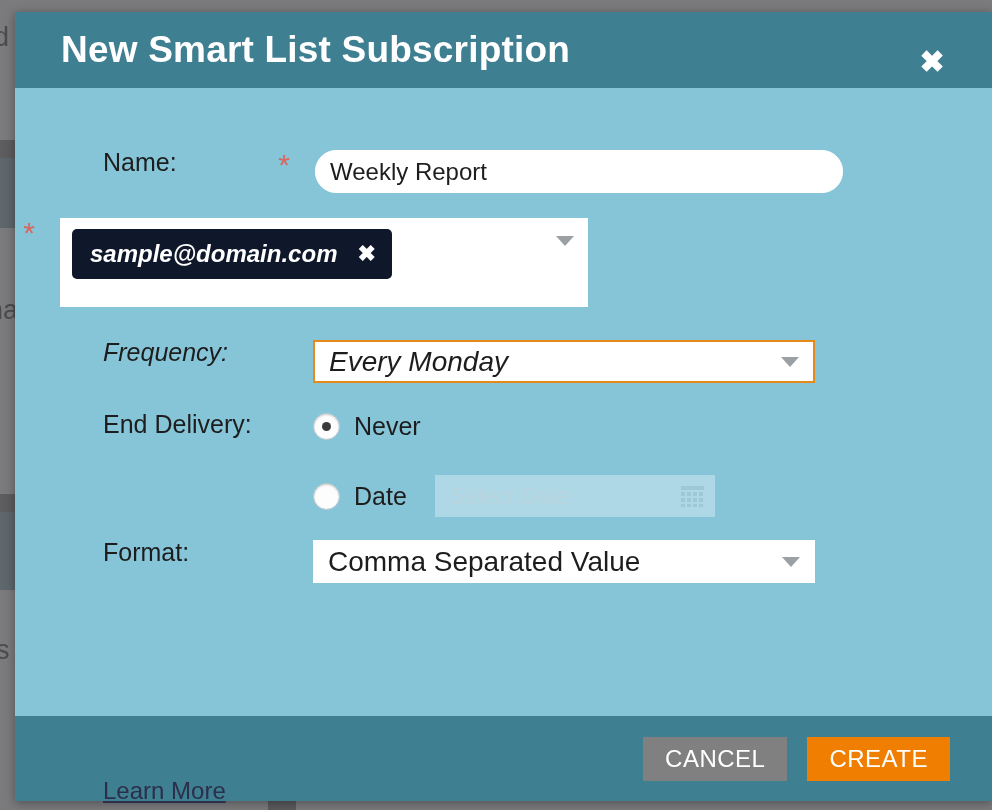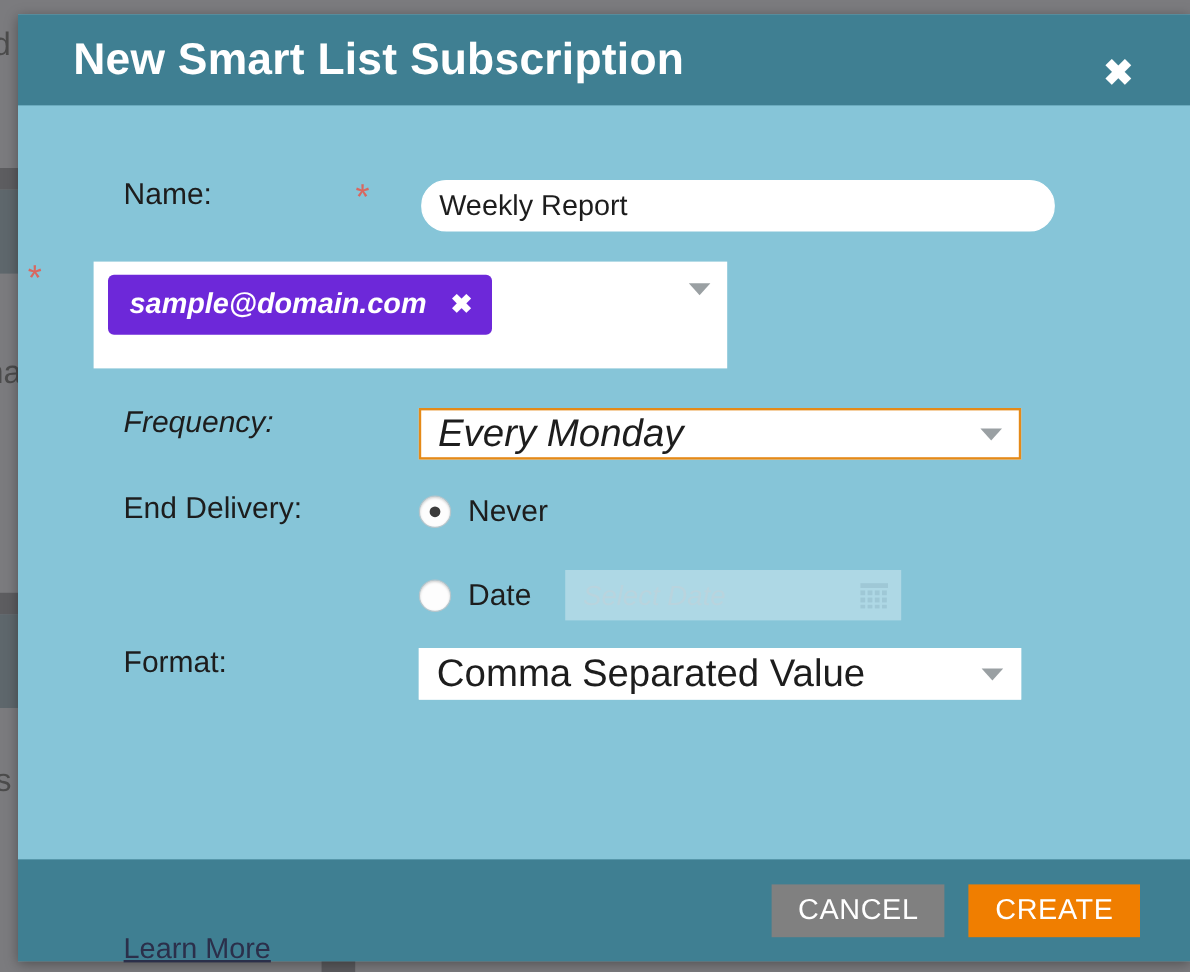--- a/index.html
+++ b/index.html
@@ -98,21 +98,20 @@
     position: relative;
     background: #86c5d8;
   }
 
   .form-row {
     position: absolute;
     left: 0;
     width: 100%;
     display: flex;
     align-items: flex-start;
-    gap: 18px;
   }
   .f-label {
     width: 255px;
     padding-left: 88px;
     box-sizing: border-box;
     color: #1d1d1d;
     font-size: 25px;
     line-height: 1;
     white-space: nowrap;
   }
@@ -146,21 +145,21 @@
     width: 528px;
     height: 89px;
     box-sizing: border-box;
     position: relative;
     padding: 11px 12px;
     cursor: text;
   }
   #recipient-chip {
     display: inline-flex;
     align-items: center;
-    background: #6d28d9;
+    background: #0f172a;
     color: #ffffff;
     border-radius: 5px;
     height: 50px;
     padding: 0 16px 0 18px;
     font-size: 24px;
     font-style: italic;
     font-weight: bold;
   }
   #recipient-chip-remove {
     margin-left: 20px;
@@ -185,21 +184,21 @@
 
   
   .select-box {
     background: #ffffff;
     height: 43px;
     box-sizing: border-box;
     display: flex;
     align-items: center;
     padding-left: 14px;
     padding-right: 14px;
-    font-size: 32px;
+    font-size: 28px;
     color: #1d1d1d;
     cursor: pointer;
     justify-content: space-between;
     border: 1px solid #ffffff;
   }
   .select-box.focused {
     border: 2px solid #e58a18;
   }
 
   

